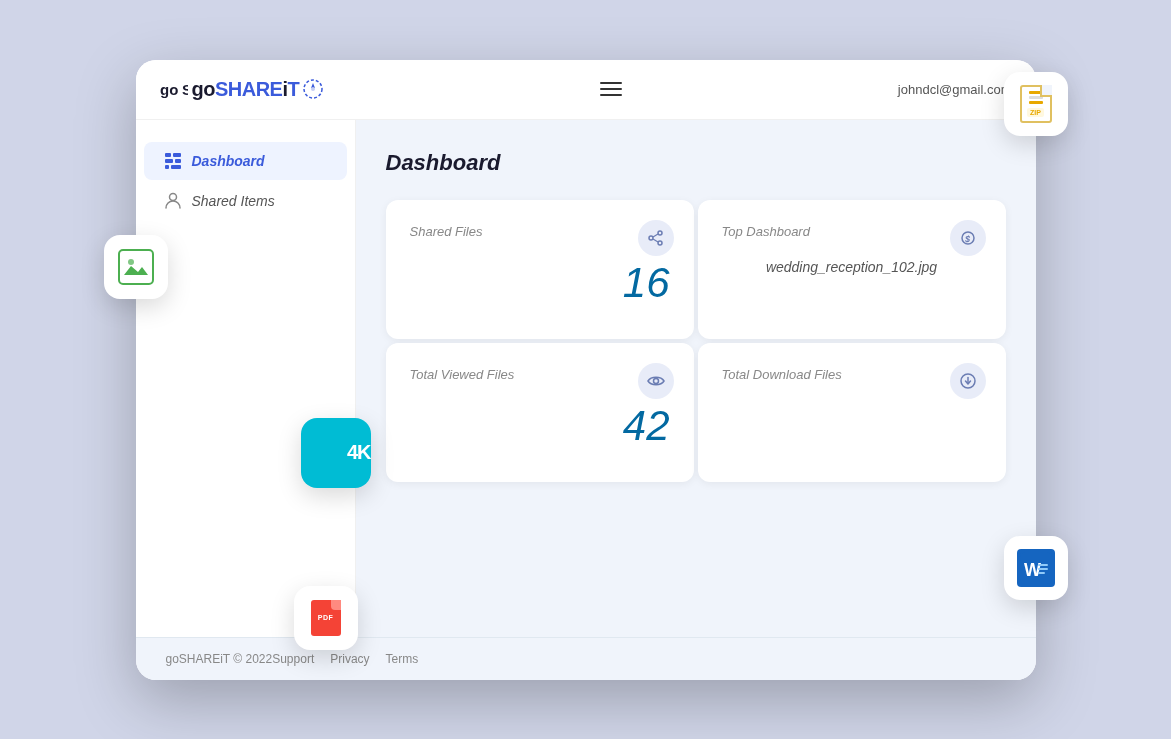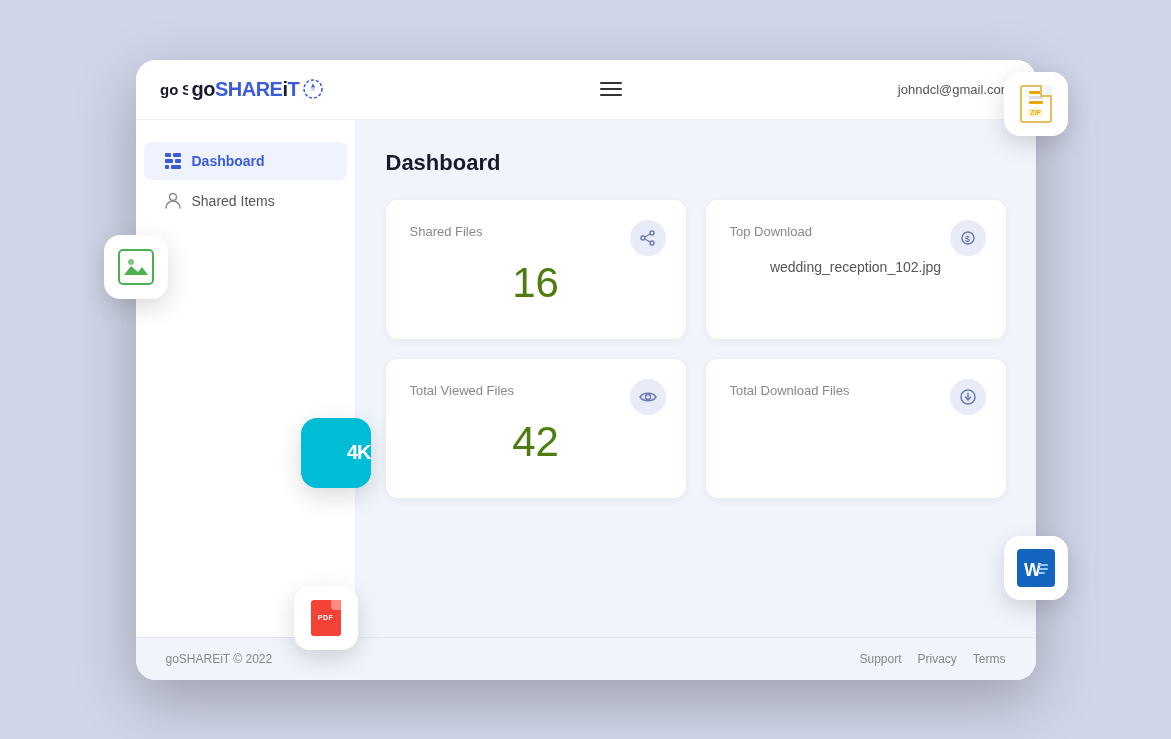--- a/index.html
+++ b/index.html
@@ -71,20 +71,21 @@
     .user-email {
       font-size: 13px;
       color: #555;
     }
 
     
     .main-content {
       display: flex;
       flex: 1;
       overflow: hidden;
+      font-style: italic;
     }
 
     
     .sidebar {
       width: 220px;
       background: white;
       padding: 20px 0;
       flex-shrink: 0;
       border-right: 1px solid #f0f0f0;
     }
@@ -118,43 +119,43 @@
     .page-title {
       font-size: 22px;
       font-weight: 700;
       color: #1a1a2e;
       margin-bottom: 24px;
     }
 
     .cards-grid {
       display: grid;
       grid-template-columns: 1fr 1fr;
-      gap: 20px;
+      gap: 4px;
     }
 
     .card {
       background: white;
       border-radius: 12px;
       padding: 24px;
       box-shadow: 0 2px 8px rgba(0,0,0,0.06);
       position: relative;
     }
 
     .card-label {
       font-size: 13px;
       color: #888;
       font-weight: 500;
       margin-bottom: 12px;
     }
 
     .card-value {
       font-size: 42px;
       font-weight: 300;
-      color: #4d7c0f;
-      text-align: center;
+      color: #0369a1;
+      text-align: right;
       padding: 8px 0;
     }
 
     .card-text-value {
       font-size: 14px;
       color: #555;
       text-align: center;
       padding: 8px 0;
     }
 
@@ -172,21 +173,21 @@
       font-size: 14px;
       color: #6b7db3;
     }
 
     
     .footer {
       background: #f0f4fb;
       padding: 14px 30px;
       display: flex;
       align-items: center;
-      justify-content: space-between;
+      justify-content: flex-start;
       border-top: 1px solid #e0e8f0;
       font-size: 12px;
       color: #888;
     }
 
     .footer-links {
       display: flex;
       gap: 16px;
     }
 
@@ -475,21 +476,21 @@
                 <circle cx="3" cy="8" r="2" stroke="#6b7db3" stroke-width="1.5"></circle>
                 <circle cx="12" cy="13" r="2" stroke="#6b7db3" stroke-width="1.5"></circle>
                 <path d="M5 7 L10 4" stroke="#6b7db3" stroke-width="1.2"></path>
                 <path d="M5 9 L10 12" stroke="#6b7db3" stroke-width="1.2"></path>
               </svg>
             </div>
             <div class="card-value">16</div>
           </div>
 
           <div class="card">
-            <div class="card-label">Top Download</div>
+            <div class="card-label">Top Dashboard</div>
             <div class="card-icon-badge">
               <svg width="16" height="16" viewBox="0 0 16 16" fill="none">
                 <circle cx="8" cy="8" r="6" stroke="#6b7db3" stroke-width="1.5"></circle>
                 <text x="5" y="12" font-size="9" fill="#6b7db3" font-family="Arial" font-weight="700">$</text>
               </svg>
             </div>
             <div class="card-text-value">wedding_reception_102.jpg</div>
           </div>
 
           <div class="card">

